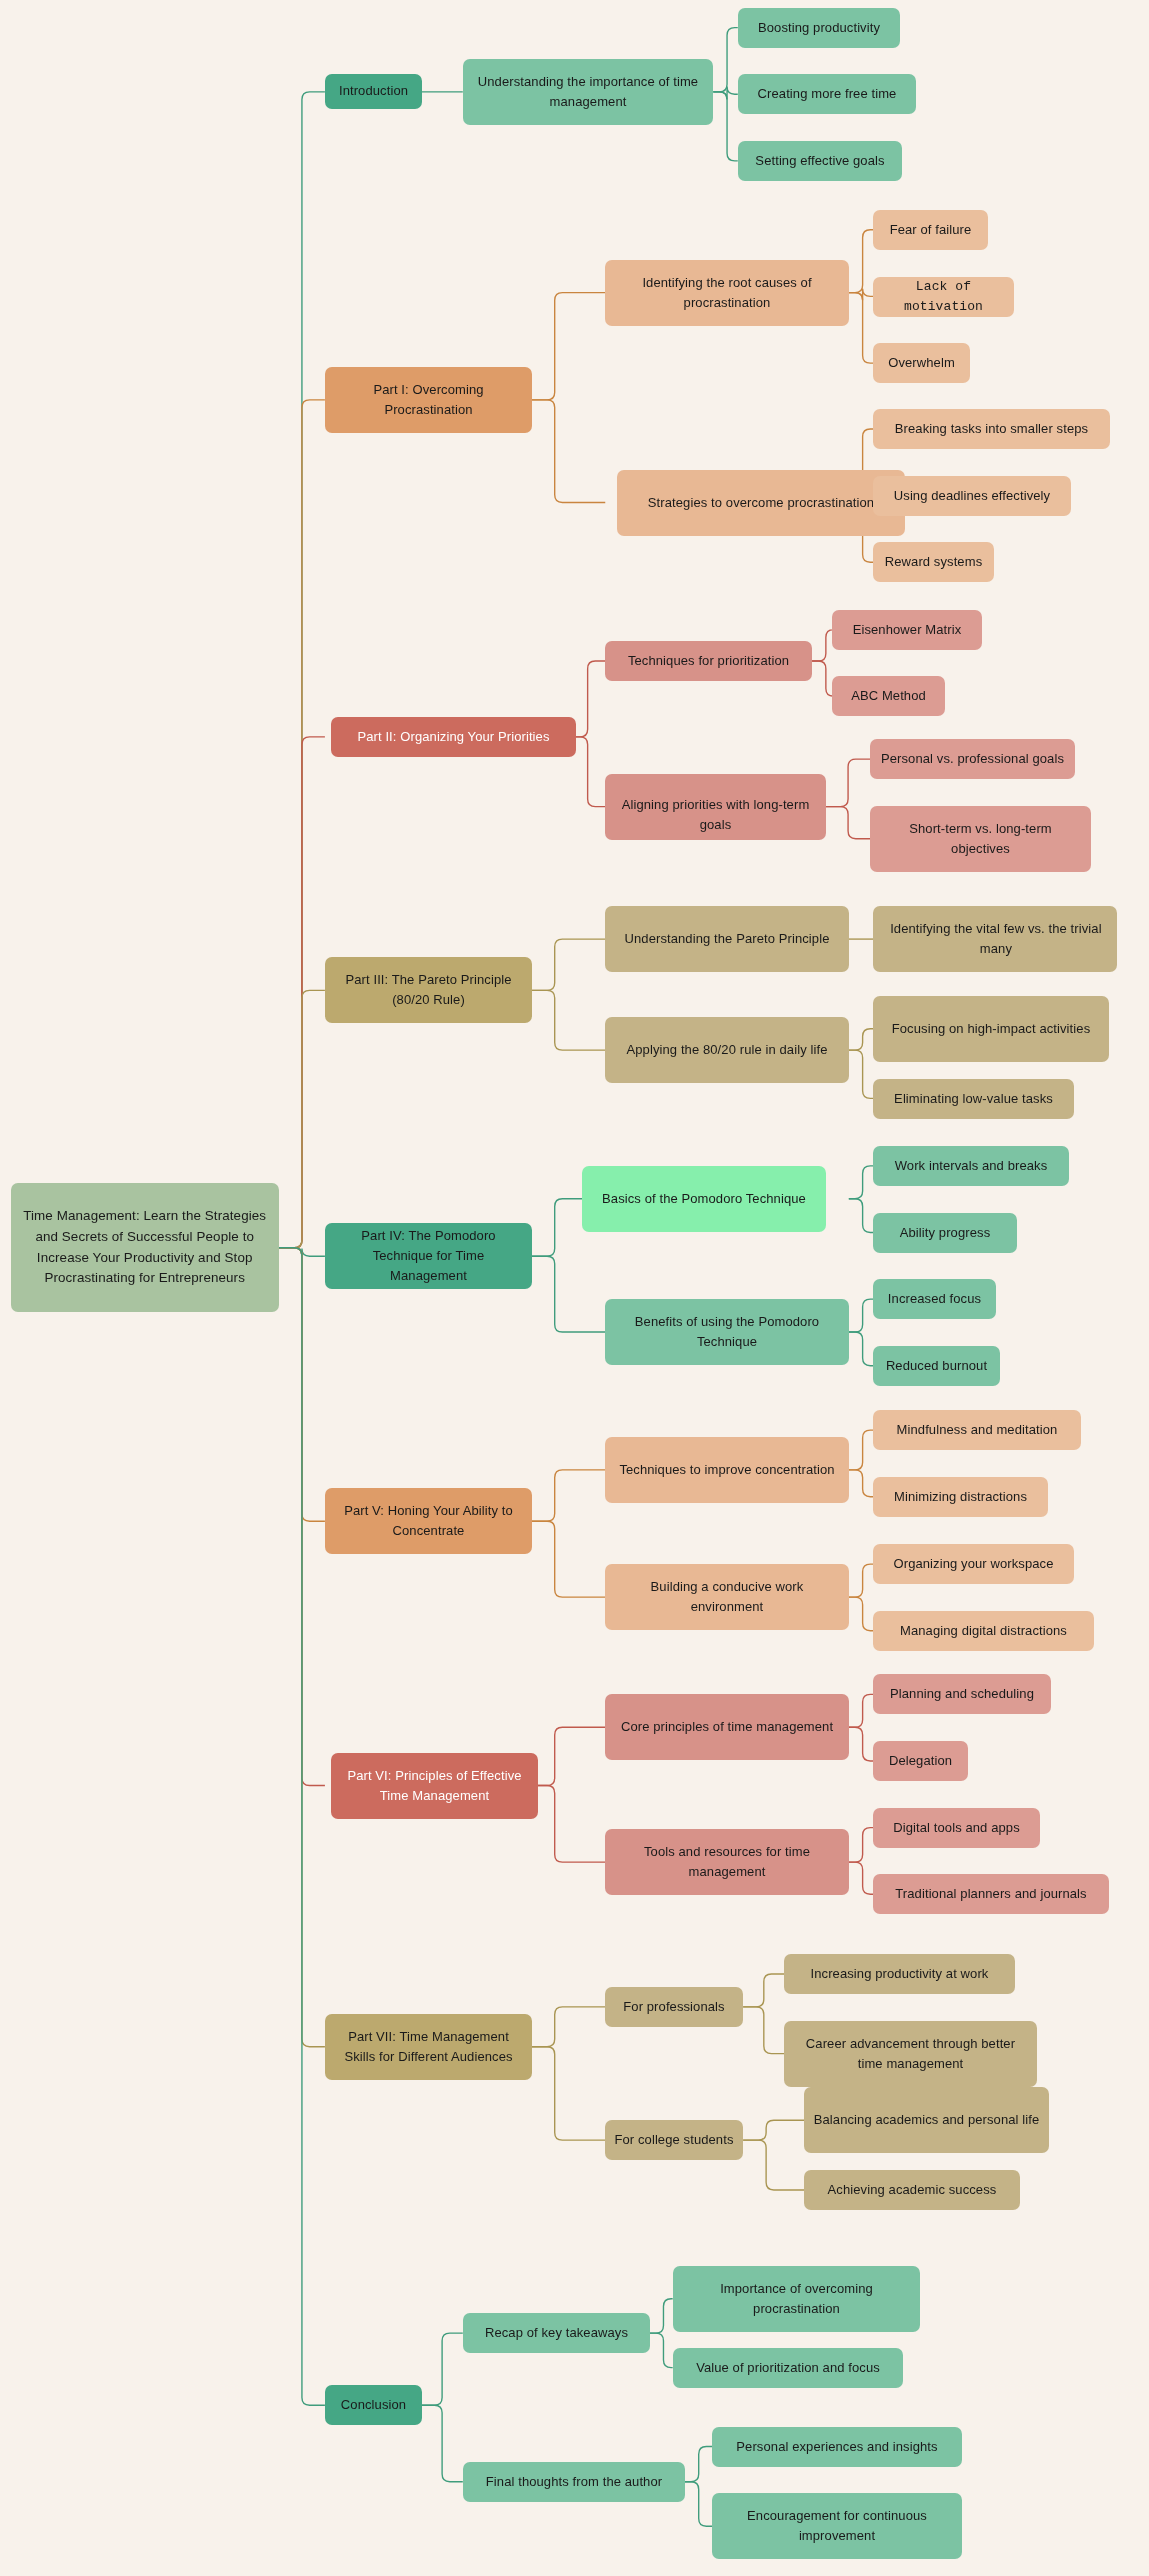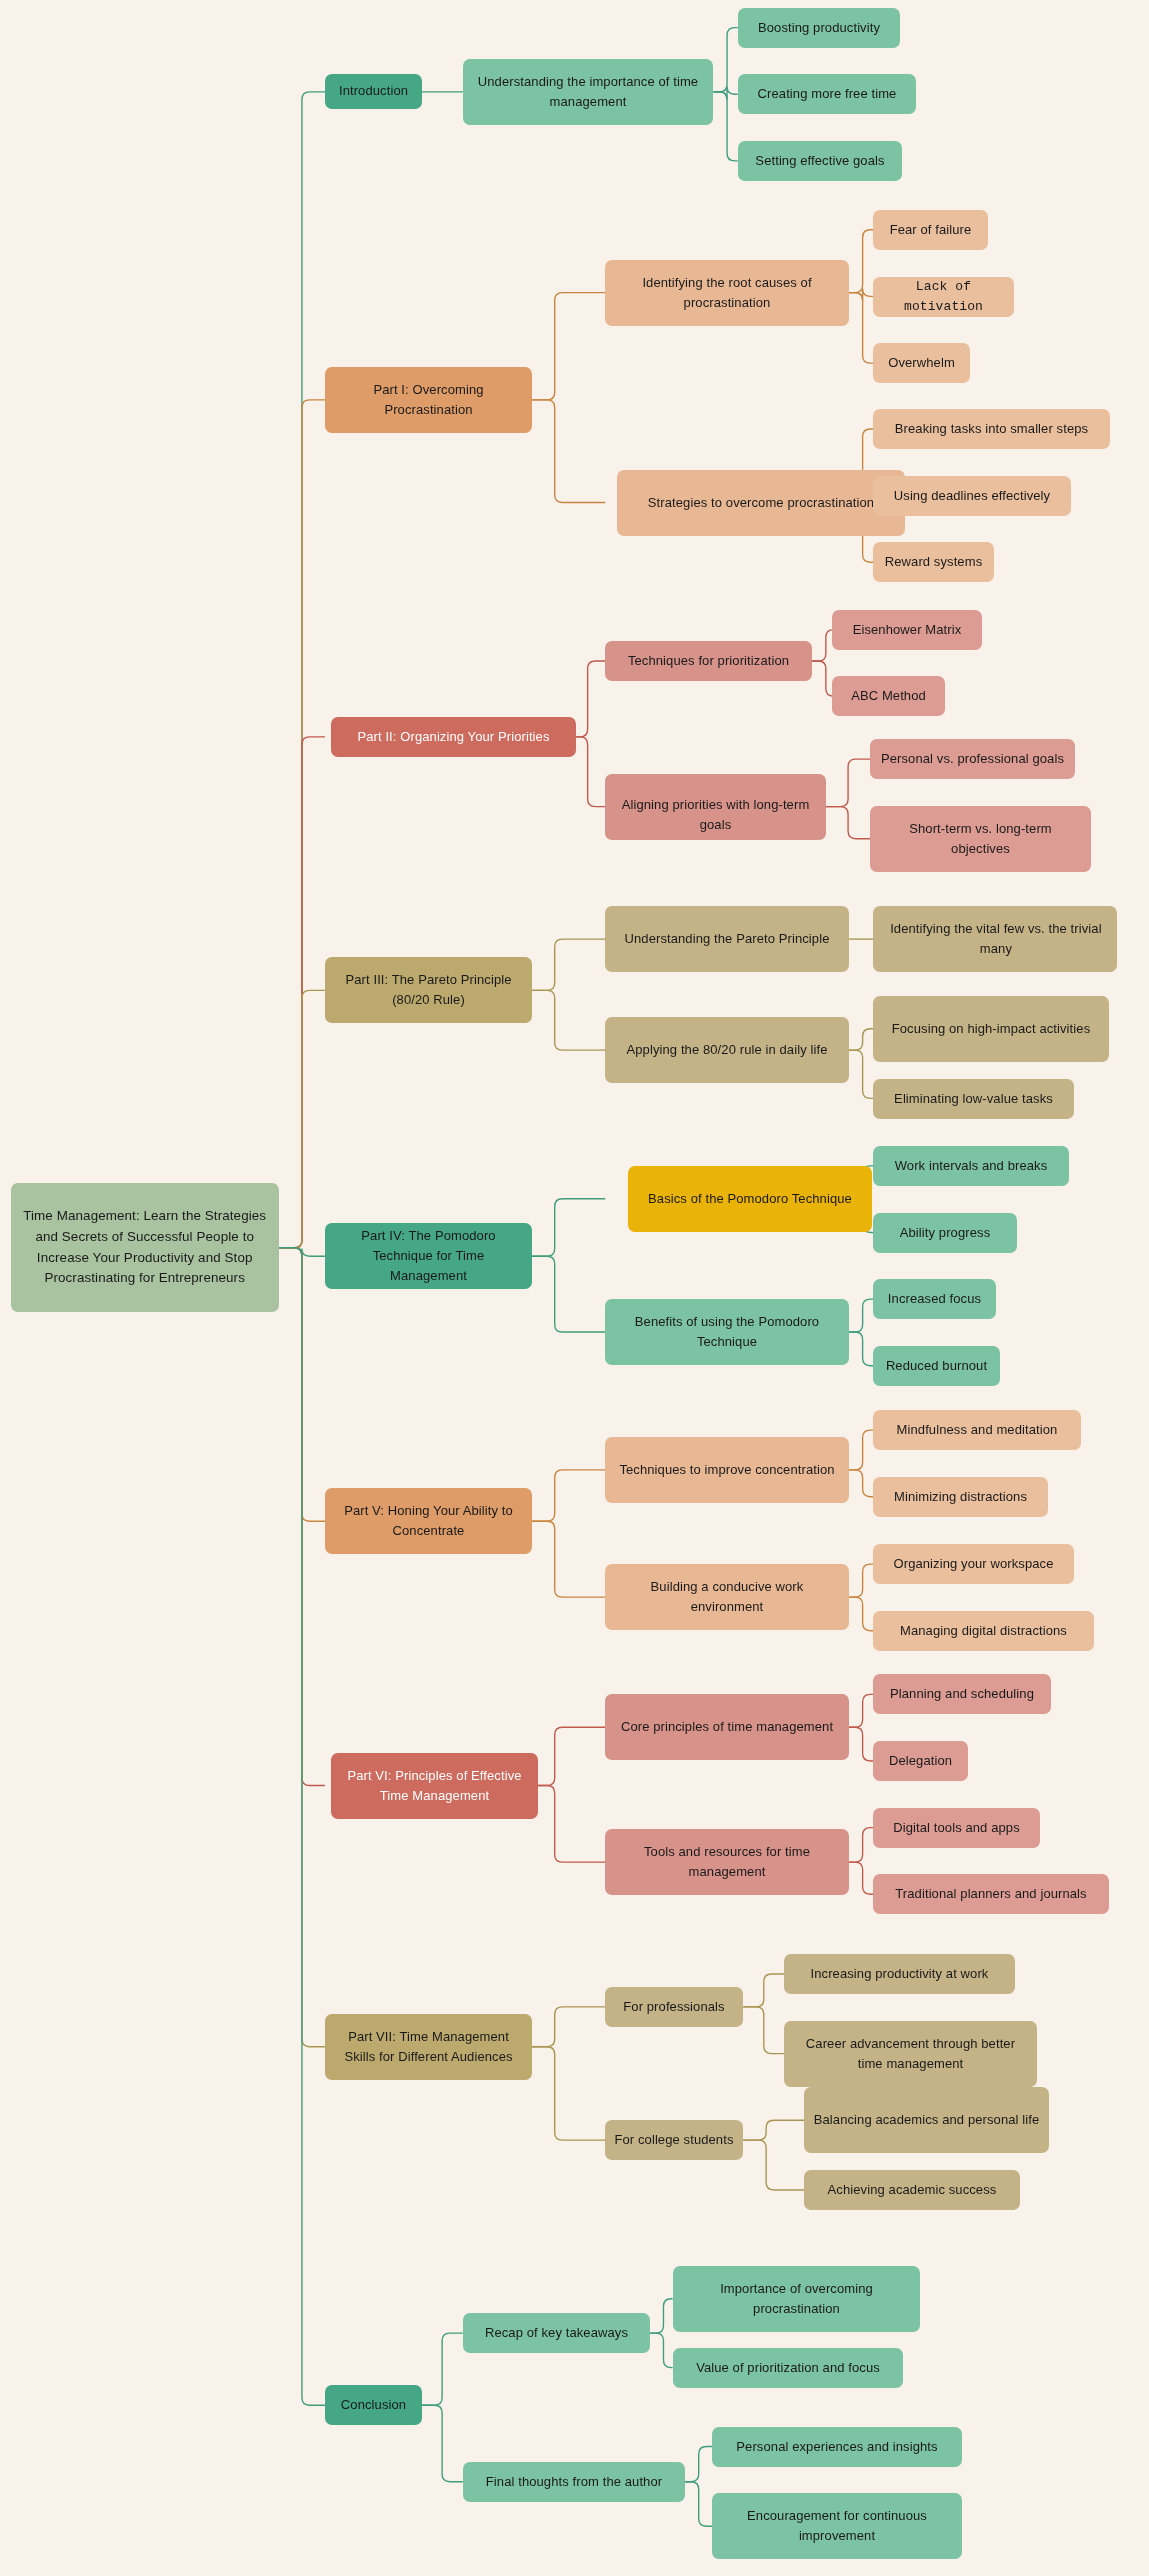--- a/index.html
+++ b/index.html
@@ -180,21 +180,21 @@
     </div>
     <div class="node lvl3" style="left: 873px; top: 996px; width: 236px; height: 66px; background: rgb(196, 179, 135);">
       <span>Focusing on high-impact activities</span>
     </div>
     <div class="node lvl3" style="left: 873px; top: 1079px; width: 201px; height: 40px; background: rgb(196, 179, 135);">
       <span>Eliminating low-value tasks</span>
     </div>
     <div class="node lvl1" style="left: 325px; top: 1223px; width: 207px; height: 66px; background: rgb(69, 167, 133);">
       <span>Part IV: The Pomodoro Technique for Time Management</span>
     </div>
-    <div class="node lvl2" style="left: 628px; top: 1166px; width: 244px; height: 66px; background: #eab308;">
+    <div class="node lvl2" style="left: 582px; top: 1166px; width: 244px; height: 66px; background: #86efac;">
       <span>Basics of the Pomodoro Technique</span>
     </div>
     <div class="node lvl3" style="left: 873px; top: 1146px; width: 196px; height: 40px; background: rgb(124, 195, 163);">
       <span>Work intervals and breaks</span>
     </div>
     <div class="node lvl3" style="left: 873px; top: 1213px; width: 144px; height: 40px; background: rgb(124, 195, 163);">
       <span>Ability progress</span>
     </div>
     <div class="node lvl2" style="left: 605px; top: 1299px; width: 244px; height: 66px; background: rgb(124, 195, 163);">
       <span>Benefits of using the Pomodoro Technique</span>

